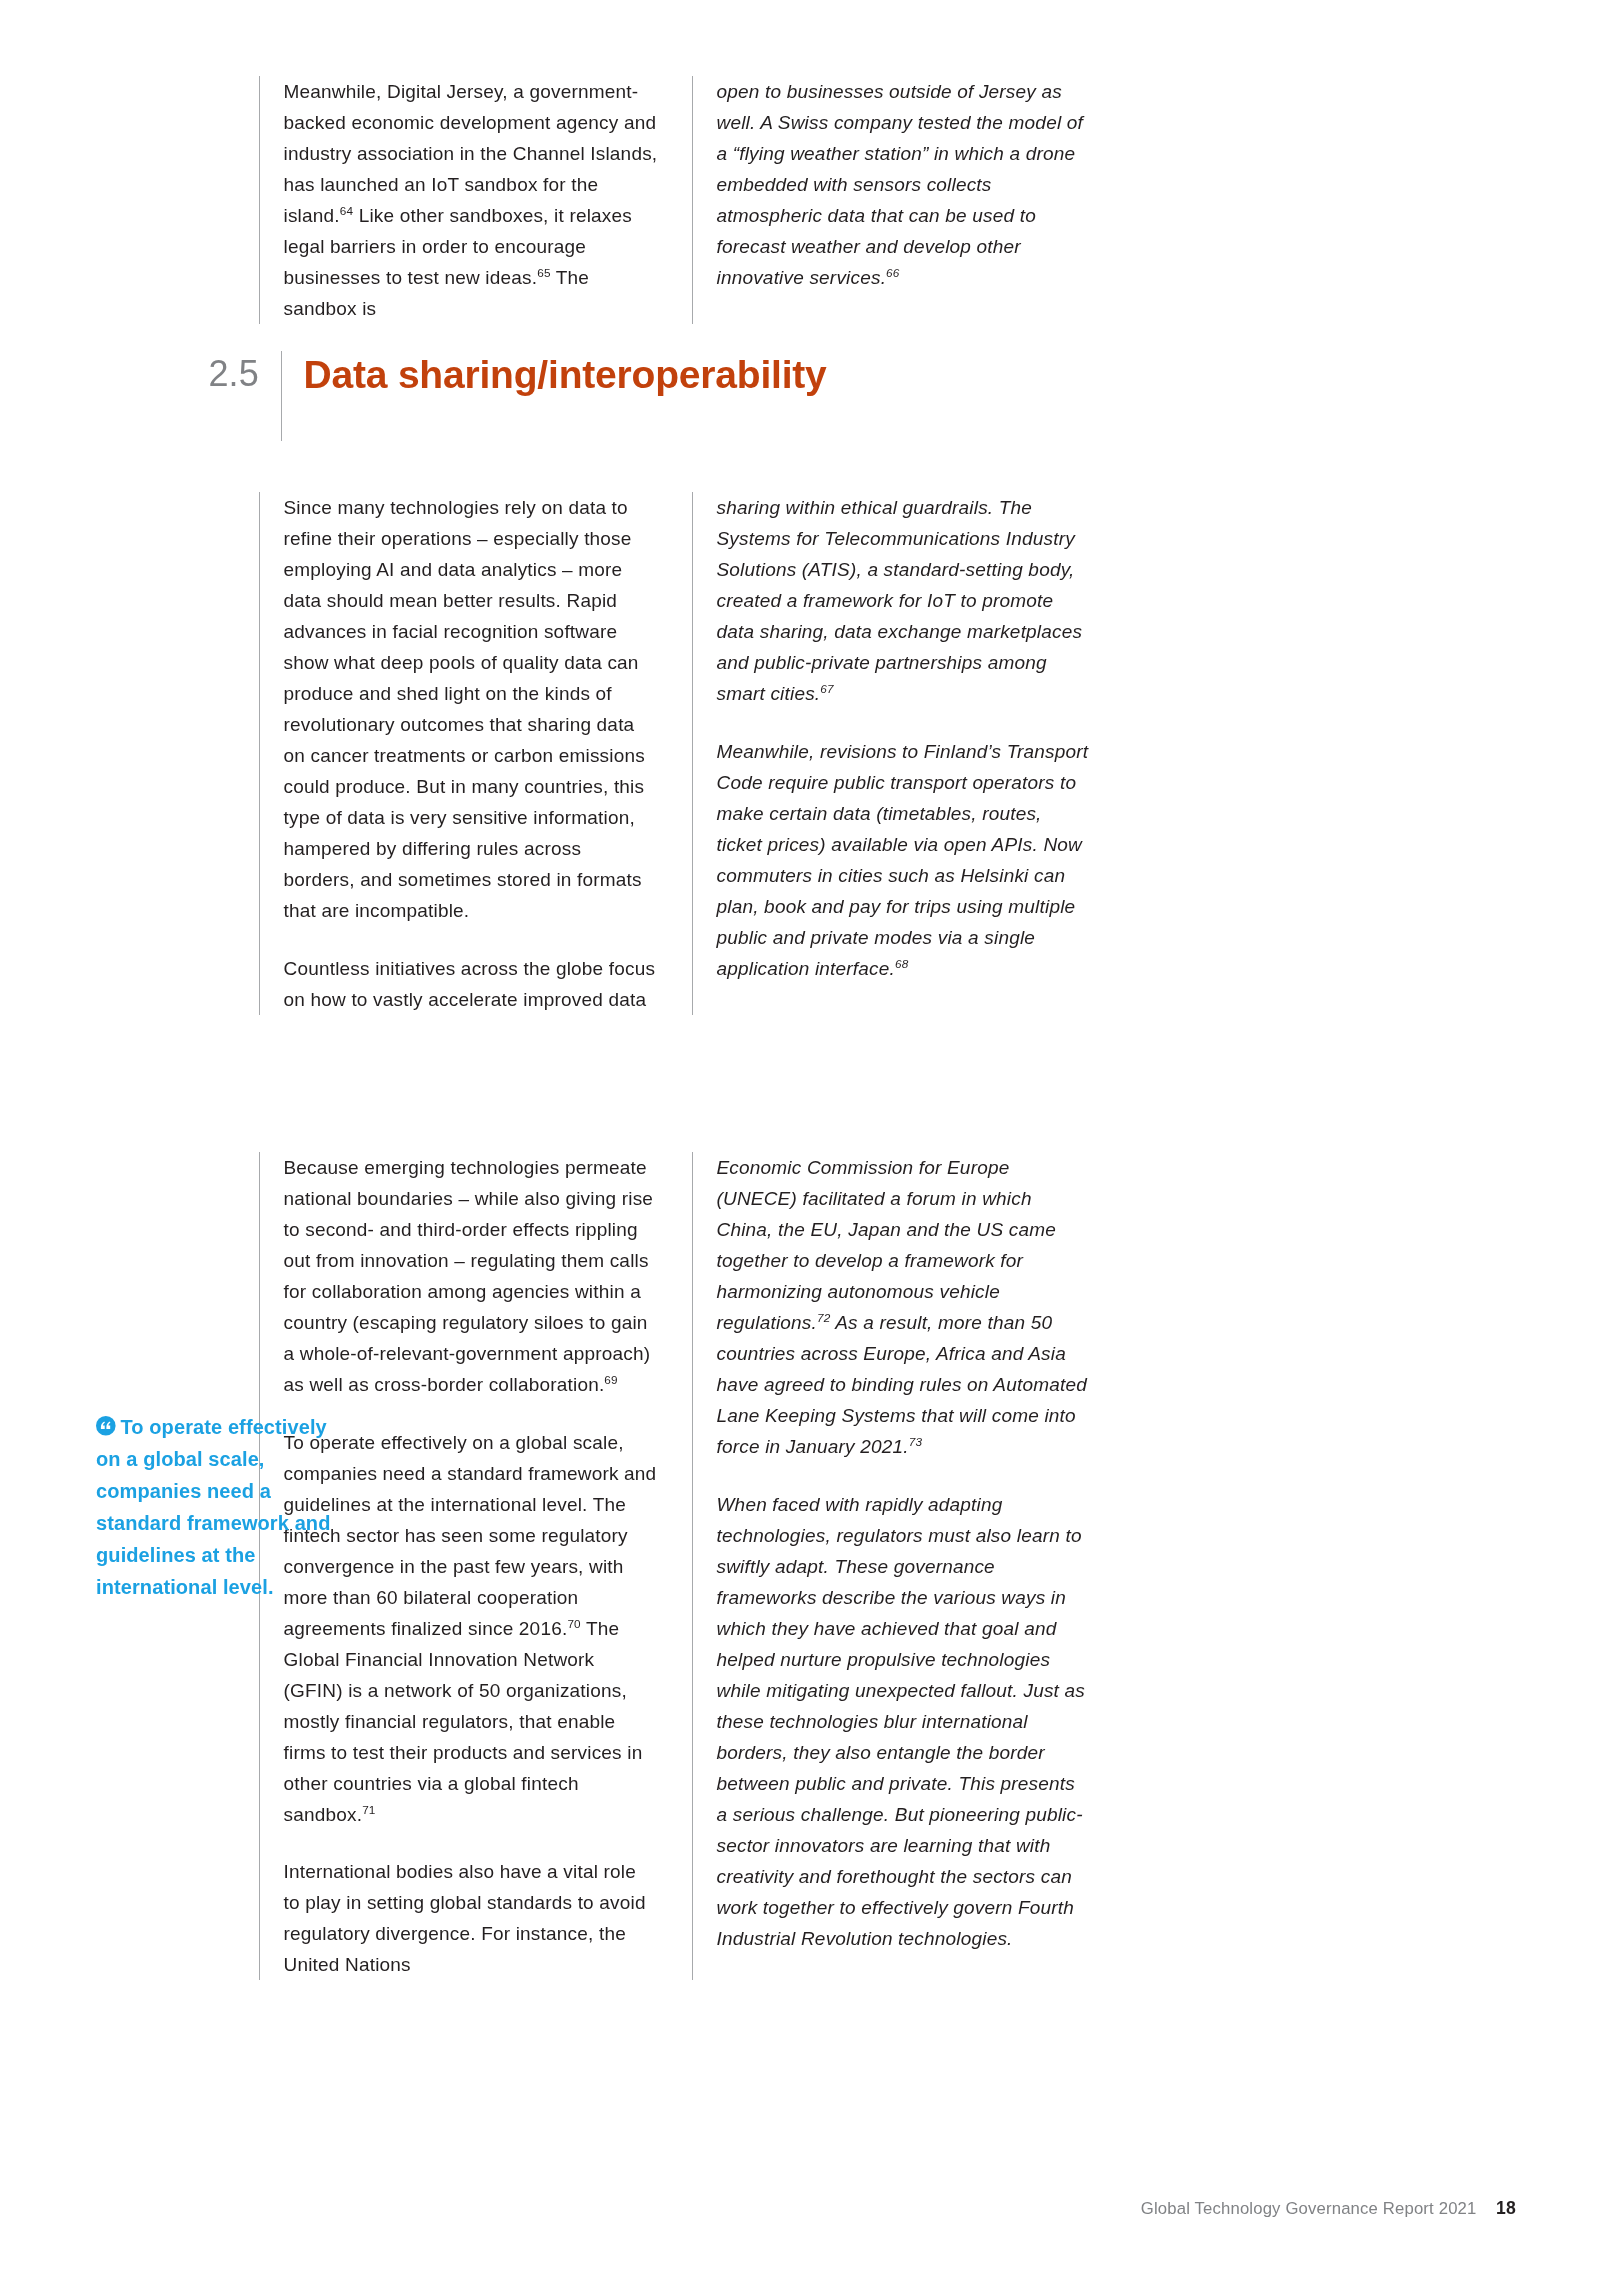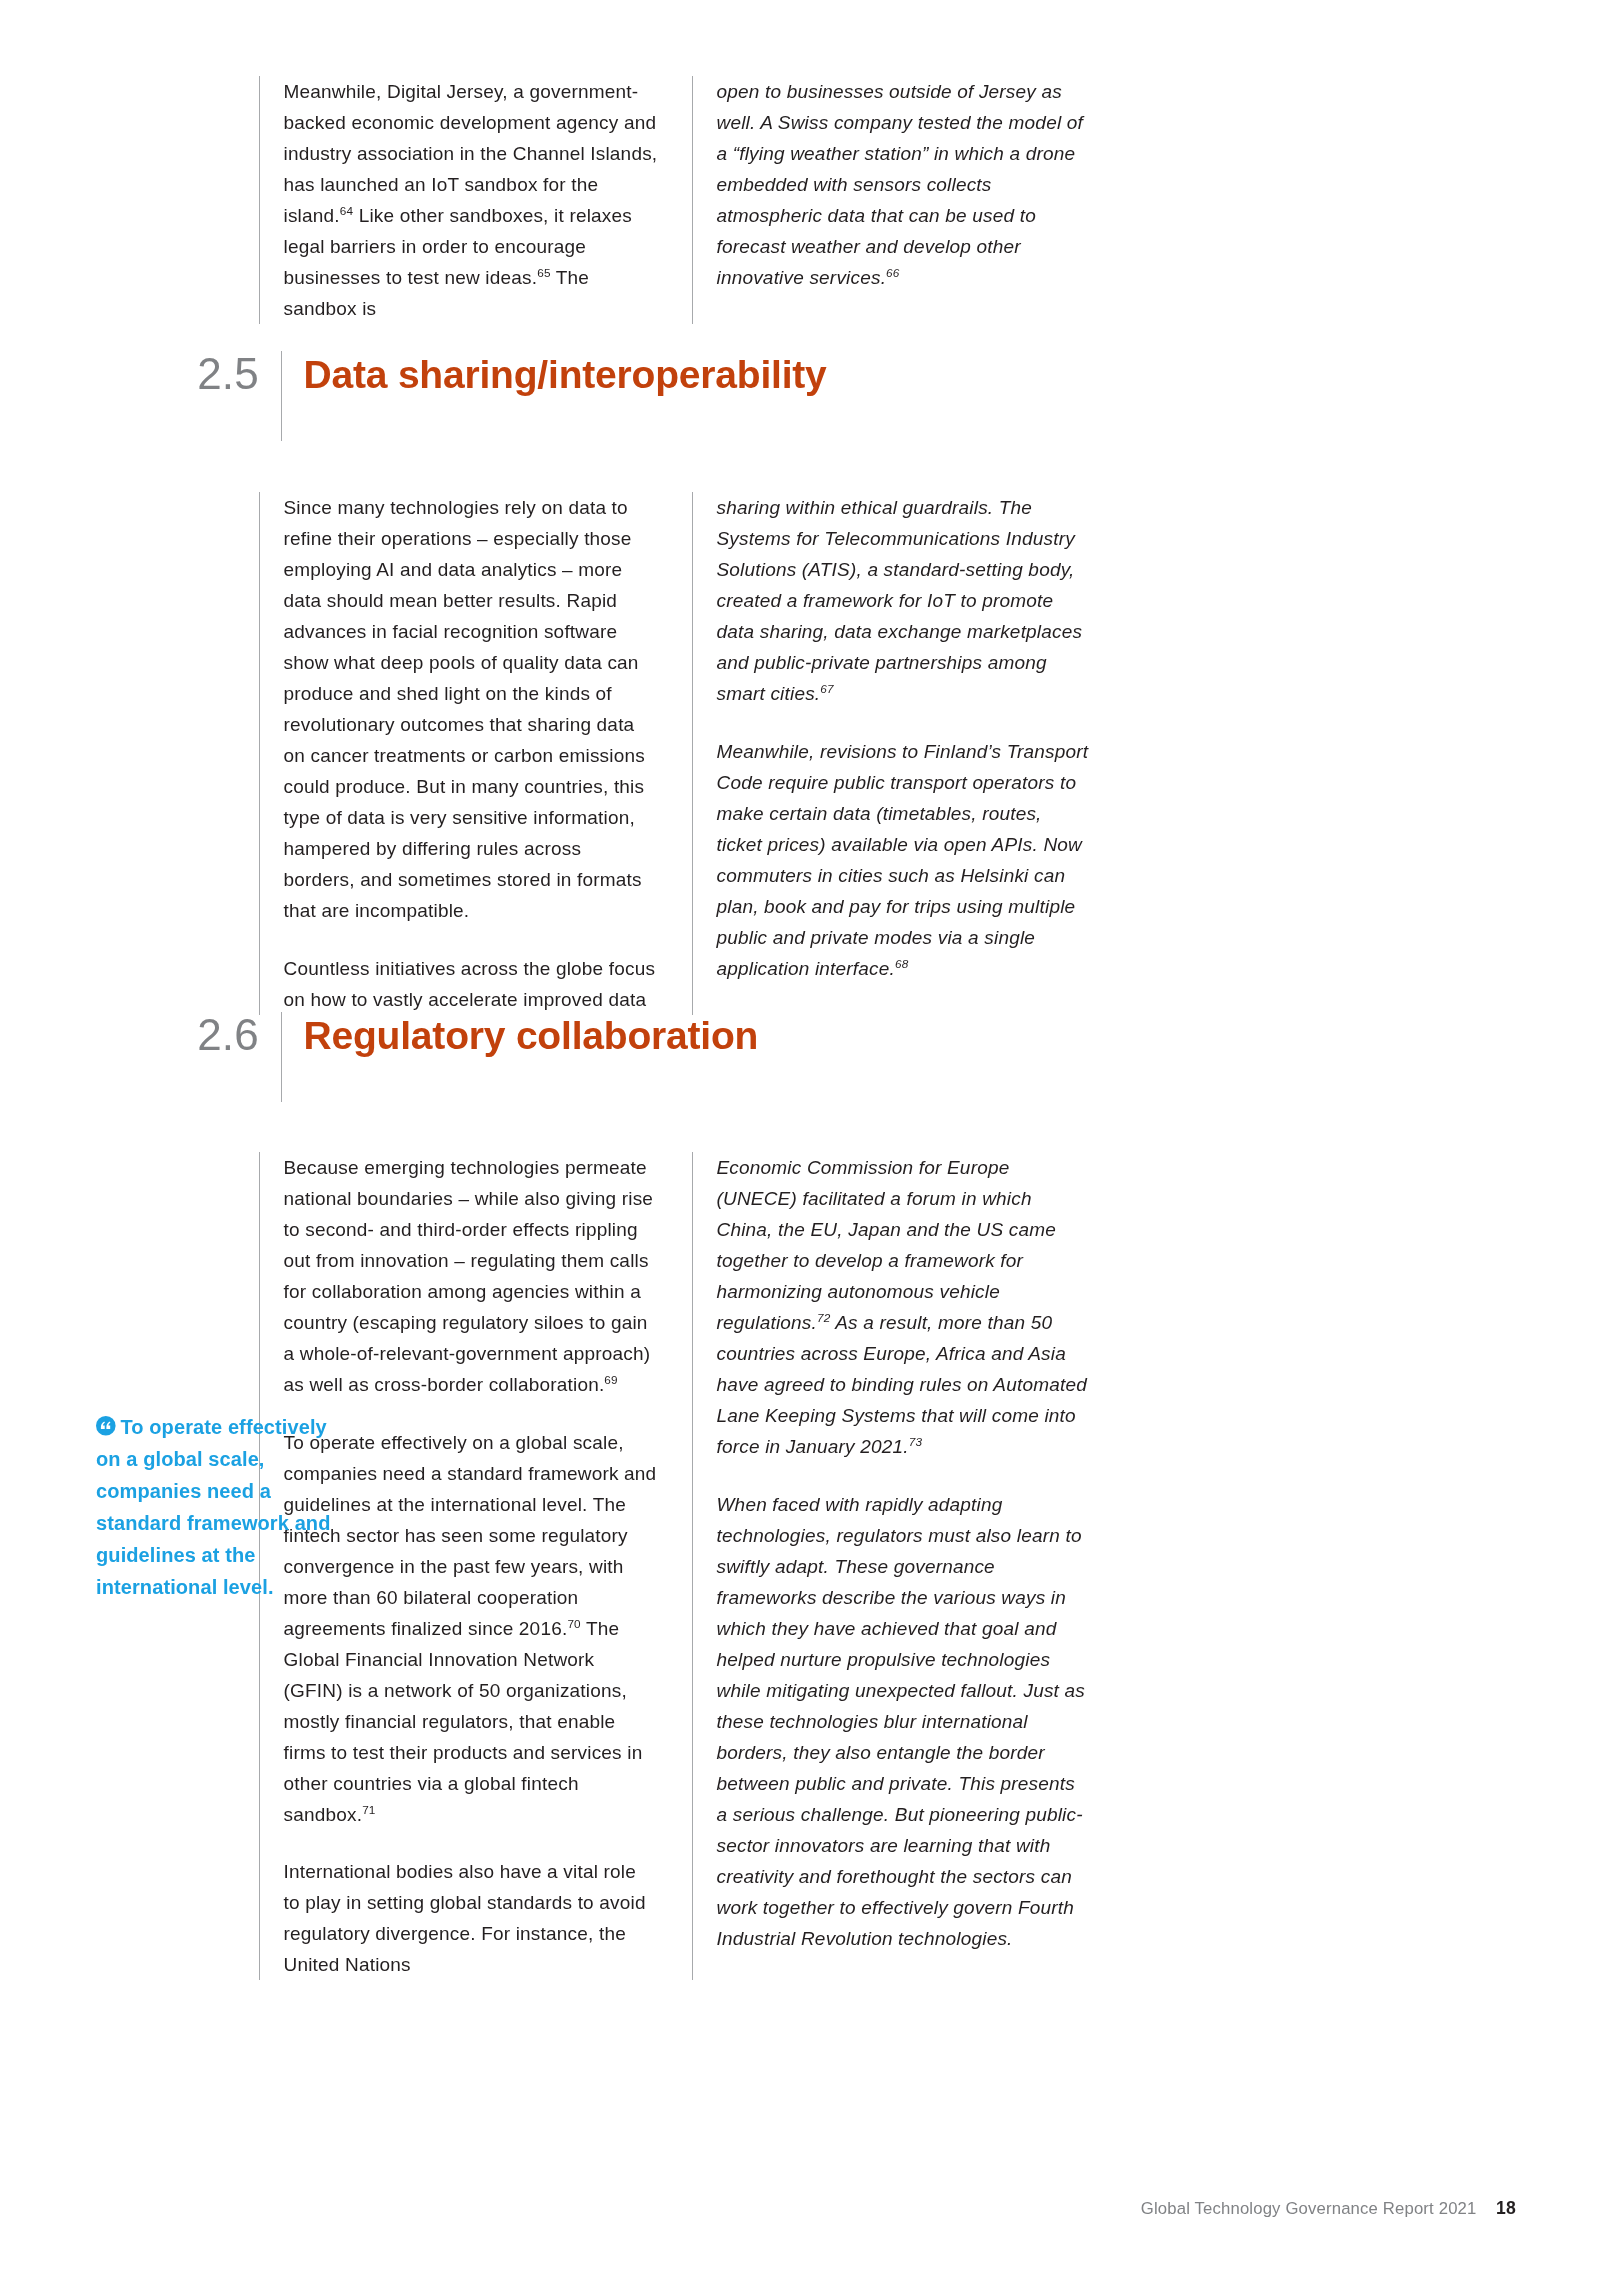--- a/index.html
+++ b/index.html
@@ -57,21 +57,21 @@
 
   
   .section-head {
     position: absolute;
     display: flex;
     align-items: flex-start;
   }
   .section-num {
     width: 73px;
     text-align: right;
-    font-size: 44px;
+    font-size: 36px;
     line-height: 45px;
     color: #808285;
     font-weight: 400;
     letter-spacing: 0.005em;
     padding-right: 21.6px;
   }
   .section-rule {
     width: 1.3px;
     background: #a7a9ac;
     align-self: stretch;
@@ -155,25 +155,20 @@
     <div class="col">
       <p class="body">Since many technologies rely on data to refine their operations – especially those employing AI and data analytics – more data should mean better results. Rapid advances in facial recognition software show what deep pools of quality data can produce and shed light on the kinds of revolutionary outcomes that sharing data on cancer treatments or carbon emissions could produce. But in many countries, this type of data is very sensitive information, hampered by differing rules across borders, and sometimes stored in formats that are incompatible.</p>
       <p class="body">Countless initiatives across the globe focus on how to vastly accelerate improved data</p>
     </div>
     <div class="col right">
       <p class="body"><span>sharing within ethical guardrails. The Systems for Telecommunications Industry Solutions (ATIS), a standard-setting body, created a framework for IoT to promote data sharing, data exchange marketplaces and public-private partnerships among smart cities.</span><sup>67</sup></p>
       <p class="body"><span>Meanwhile, revisions to Finland’s Transport Code require public transport operators to make certain data (timetables, routes, ticket prices) available via open APIs. Now commuters in cities such as Helsinki can plan, book and pay for trips using multiple public and private modes via a single application interface.</span><sup>68</sup></p>
     </div>
   </div>
 
-  <div class="section-head" style="top:1012px; left:186px;">
-    <div class="section-num">2.6</div>
-    <div class="section-rule"></div>
-    <div class="section-title">Regulatory collaboration</div>
-  </div>
 
   <div class="cols" style="top:1152px; left:259px;">
     <div class="col">
       <p class="body"><span>Because emerging technologies permeate national boundaries – while also giving rise to second- and third-order effects rippling out from innovation – regulating them calls for collaboration among agencies within a country (escaping regulatory siloes to gain a whole-of-relevant-government approach) as well as cross-border collaboration.</span><sup>69</sup></p>
       <p class="body"><span>To operate effectively on a global scale, companies need a standard framework and guidelines at the international level. The fintech sector has seen some regulatory convergence in the past few years, with more than 60 bilateral cooperation agreements finalized since 2016.</span><sup>70</sup><span> The Global Financial Innovation Network (GFIN) is a network of 50 organizations, mostly financial regulators, that enable firms to test their products and services in other countries via a global fintech sandbox.</span><sup>71</sup></p>
       <p class="body">International bodies also have a vital role to play in setting global standards to avoid regulatory divergence. For instance, the United Nations</p>
     </div>
     <div class="col right">
       <p class="body"><span>Economic Commission for Europe (UNECE) facilitated a forum in which China, the EU, Japan and the US came together to develop a framework for harmonizing autonomous vehicle regulations.</span><sup>72</sup><span> As a result, more than 50 countries across Europe, Africa and Asia have agreed to binding rules on Automated Lane Keeping Systems that will come into force in January 2021.</span><sup>73</sup></p>
       <p class="body">When faced with rapidly adapting technologies, regulators must also learn to swiftly adapt. These governance frameworks describe the various ways in which they have achieved that goal and helped nurture propulsive technologies while mitigating unexpected fallout. Just as these technologies blur international borders, they also entangle the border between public and private. This presents a serious challenge. But pioneering public-sector innovators are learning that with creativity and forethought the sectors can work together to effectively govern Fourth Industrial Revolution technologies.</p>

